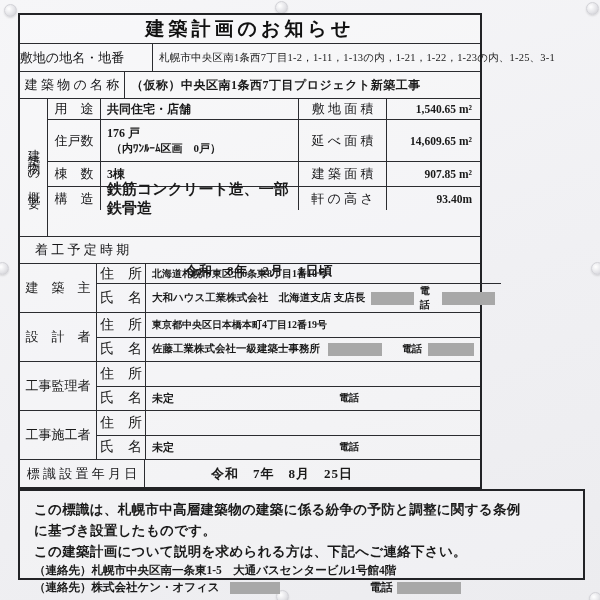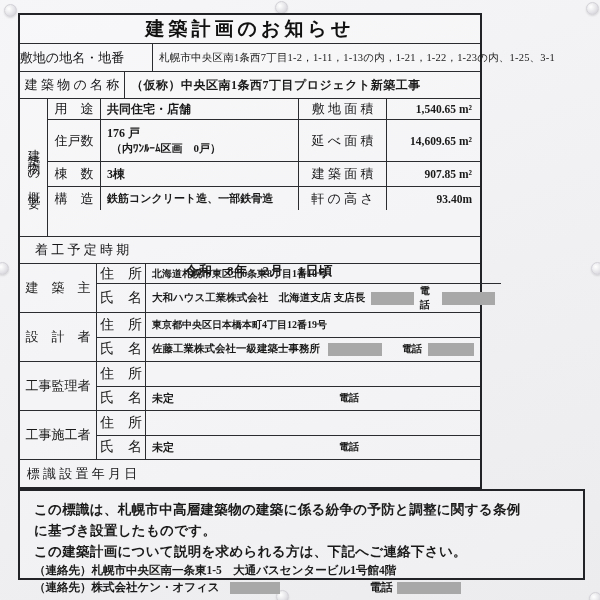--- a/index.html
+++ b/index.html
@@ -50,21 +50,21 @@
   .ov-row { display:flex; border-bottom:1px solid #2b2c30; }
   .ov-row:last-child { border-bottom:none; }
   .ov-r1 { height:21px; } .ov-r2 { height:42px; } .ov-r3 { height:25px; }
   .ov-r4 { height:26px; } .ov-r5 { height:23px; }
   .ov-label { width:52px; flex:0 0 52px; border-left:none; }
   .ov-content { width:198px; flex:0 0 198px; font-size:12px; font-weight:600; }
   .ov-rlabel { width:88px; flex:0 0 88px; }
   .ov-rvalue { flex:1; justify-content:flex-end; padding-right:8px; font-size:11.5px; font-weight:600; white-space:nowrap; }
   .units-block { display:flex; flex-direction:column; justify-content:flex-start; line-height:15px; }
   .units-sub { font-size:11px; font-weight:600; padding-left:4px; }
-  .structure-value { font-size:11px; }
+  .structure-value { font-size:15px; }
 
   
   .r-date { height:27px; }
   .w-datelabel { width:124px; flex:0 0 124px; }
   .date-value { font-size:13px; font-weight:600; letter-spacing:1px; }
   .pad-start { padding-left:40px;margin-top:34px; }
   .pad-sign { padding-left:66px; }
 
   
   .party { display:flex; height:49px; border-bottom:1px solid #2b2c30; }
@@ -245,20 +245,21 @@
         <div class="pcontent">
           <span class="tbd-text">未定</span>
           <span class="phone-label phone-far">電話</span>
         </div>
       </div>
     </div>
   </div>
 
   <div class="row r-date">
     <div class="cell label-cell w-datelabel">標 識 設 置 年 月 日</div>
+    <div class="cell content-cell date-value pad-sign">令和　7年　8月　25日</div>
   </div>
 
 </div>
 
 <div class="notice-box">
   <div class="notice-line">この標識は、札幌市中高層建築物の建築に係る紛争の予防と調整に関する条例</div>
   <div class="notice-line">に基づき設置したものです。</div>
   <div class="notice-line">この建築計画について説明を求められる方は、下記へご連絡下さい。</div>
   <div class="contact-line">
     <span>（連絡先）</span>

